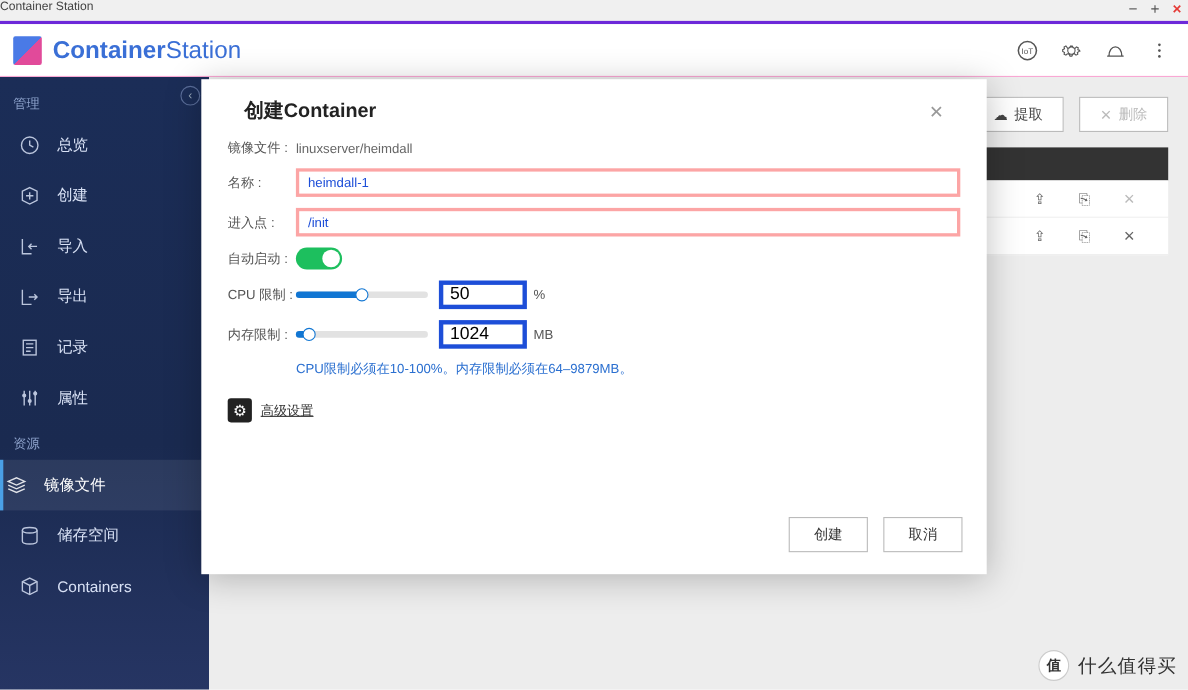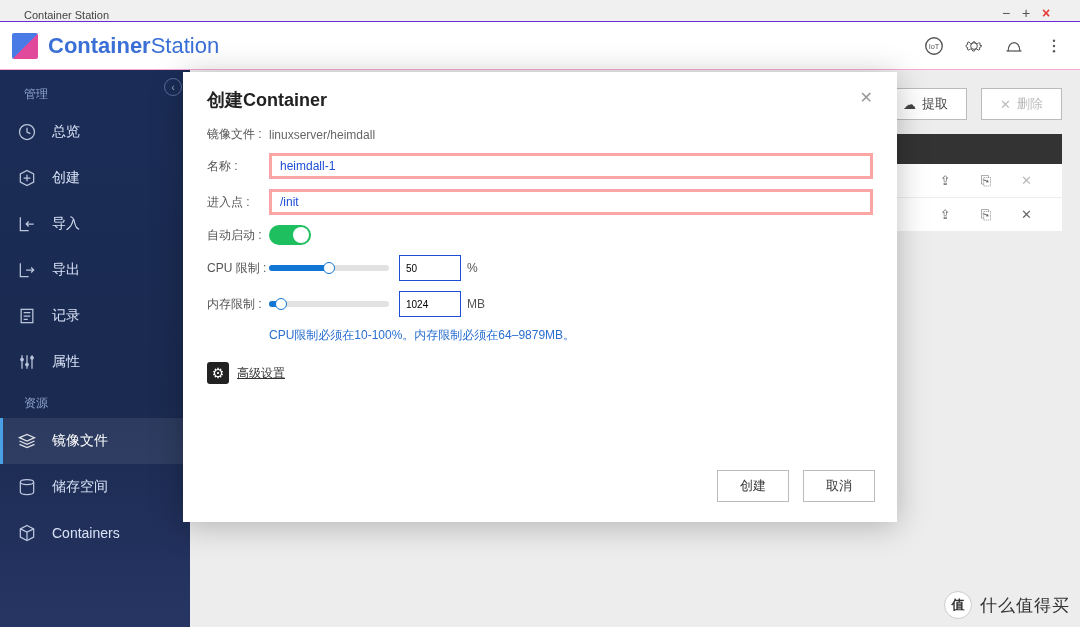--- a/index.html
+++ b/index.html
@@ -1,57 +1,57 @@
 <!DOCTYPE html>
 <html><head>
 <meta charset="utf-8">
 <style>
 *{box-sizing:border-box;margin:0;padding:0;font-family:"Microsoft YaHei","Segoe UI",Arial,sans-serif}
 body{width:1080px;height:627px;overflow:hidden;background:#fff;position:relative;font-size:13px}
-.titlebar{height:22px;background:#f0f0f0;border-bottom:1px solid #6d28d9;display:flex;align-items:flex-end;padding:0 24px;font-size:11px;color:#444}
+.titlebar{height:22px;background:#f0f0f0;border-bottom:3px solid #6d28d9;display:flex;align-items:flex-start;padding:0 0;font-size:11px;color:#444}
 .titlebar .title{flex:1}
 .titlebar .win-btn{width:20px;text-align:center;font-size:14px;color:#555;cursor:pointer}
 .titlebar .win-close{color:#e53935;font-weight:bold}
 .topbar{height:48px;background:#fff;display:flex;align-items:center;padding:0 12px;border-bottom:1px solid #f9a8d4}
 .logo-sq{width:26px;height:26px;background:linear-gradient(135deg,#4a7ae6 50%,#e14a9a 50%);border-radius:2px;margin-right:10px}
 .brand{font-size:22px;color:#3a6fd6}
 .brand .thin{font-weight:300}
 .topbar .spacer{flex:1}
 .top-icon{width:28px;height:28px;display:flex;align-items:center;justify-content:center;margin-left:12px;color:#555;cursor:pointer}
 .mainwrap{display:flex;height:calc(100% - 70px);position:relative}
 .sidebar{width:190px;background:linear-gradient(#1b2d57,#1a2a50 60%,#263563);color:#c8d4ec;padding-top:6px;font-size:14px;position:relative}
 .sidebar .collapse{position:absolute;right:8px;top:8px;width:18px;height:18px;border:1px solid #5a6d99;border-radius:50%;display:flex;align-items:center;justify-content:center;font-size:11px;color:#9ab;cursor:pointer}
-.sidebar .sec-label{padding:10px 24px 6px;font-size:12px;color:#8ea3cc}
+.sidebar .sec-label{padding:10px 12px 6px;font-size:12px;color:#8ea3cc}
 .sidebar .item{display:flex;align-items:center;padding:12px 16px;cursor:pointer;color:#d8e1f5}
-.sidebar .item.active{background:rgba(255,255,255,0.08);border-left:3px solid #4aa0e6;padding-left:13px;color:#fff}
+.sidebar .item.active{background:rgba(255,255,255,0.08);border-left:3px solid #4aa0e6;padding-left:1px;color:#fff}
 .sidebar .item .icn{width:22px;height:22px;margin-right:14px;display:flex;align-items:center;justify-content:center;opacity:.85}
 .content{flex:1;background:#ededed;position:relative;padding:18px}
 .action-row{display:flex;justify-content:flex-end;gap:14px;margin-bottom:14px}
 .btn-out{border:1px solid #bbb;background:#fff;padding:6px 18px;font-size:13px;display:flex;align-items:center;gap:6px;color:#444;cursor:pointer}
 .btn-out.disabled{color:#bbb;cursor:not-allowed}
 .tbl-head{height:30px;background:#333}
 .tbl-row{height:34px;background:#fff;border-bottom:1px solid #eee;display:flex;justify-content:flex-end;align-items:center;gap:30px;padding-right:30px}
 .row-icn{color:#666;cursor:pointer}
 .overlay{position:absolute;left:0;right:0;top:70px;bottom:0;background:rgba(0,0,0,0);display:flex;justify-content:center;align-items:flex-start}
 .modal{width:714px;background:#fff;box-shadow:0 4px 30px rgba(0,0,0,.25);margin-top:2px}
-.modal-head{padding:16px 24px 10px;display:flex;align-items:flex-start}
+.modal-head{padding:16px 39px 10px;display:flex;align-items:flex-end}
 .modal-head h2{font-size:18px;font-weight:bold;color:#222}
 .modal-head .close{margin-left:auto;color:#999;font-size:16px;cursor:pointer}
 .modal-body{padding:4px 24px 10px}
 .frow{display:flex;align-items:center;margin-bottom:10px;font-size:12px;color:#555}
 .flabel{width:62px;text-align:left}
 .ftext{color:#666}
 .finput{flex:1;height:26px;border:3px solid #fca5a5;padding:0 8px;font-size:12px;color:#1d4ed8;background:#fff}
 .toggle{width:42px;height:20px;background:#1dbf5e;border-radius:12px;position:relative;cursor:pointer}
 .toggle .knob{width:16px;height:16px;background:#fff;border-radius:50%;position:absolute;right:2px;top:2px}
 .slider-row{display:flex;align-items:center;margin-bottom:10px;font-size:12px;color:#555}
 .slider{width:120px;height:6px;background:#e2e2e2;border-radius:3px;position:relative;margin-right:10px}
 .slider .fill{height:6px;background:#1176d3;border-radius:3px}
 .slider .thumb{width:12px;height:12px;background:#fff;border:1px solid #1176d3;border-radius:50%;position:absolute;top:-3px;transform:translateX(-50%)}
-.numbox{width:62px;height:26px;border:1px solid #1d4ed8;padding:0 6px;font-size:10px;margin-right:6px}
+.numbox{width:80px;height:26px;border:4px solid #1d4ed8;padding:0 6px;font-size:16px;margin-right:6px}
 .hint{color:#2a6fd0;font-size:12px;margin:6px 0 18px 62px}
 .advset{display:flex;align-items:center;gap:8px;margin-left:0;cursor:pointer}
 .advset .gearbox{width:22px;height:22px;background:#222;color:#fff;border-radius:3px;display:flex;align-items:center;justify-content:center;font-size:14px}
 .advset .txt{font-size:12px;color:#333;text-decoration:underline}
 .modal-foot{padding:16px 22px 20px;display:flex;justify-content:flex-end;gap:14px;margin-top:60px}
 .mbtn{border:1px solid #bbb;background:#fff;padding:6px 22px;font-size:13px;cursor:pointer;color:#333}
 .watermark{position:absolute;right:10px;bottom:8px;display:flex;align-items:center;gap:8px}
 .watermark .circ{width:28px;height:28px;border-radius:50%;background:#fff;border:1px solid #ccc;display:flex;align-items:center;justify-content:center;font-size:13px;color:#333;font-weight:bold}
 .watermark .wt{font-size:17px;color:#333;letter-spacing:1px}
 svg{display:block}

